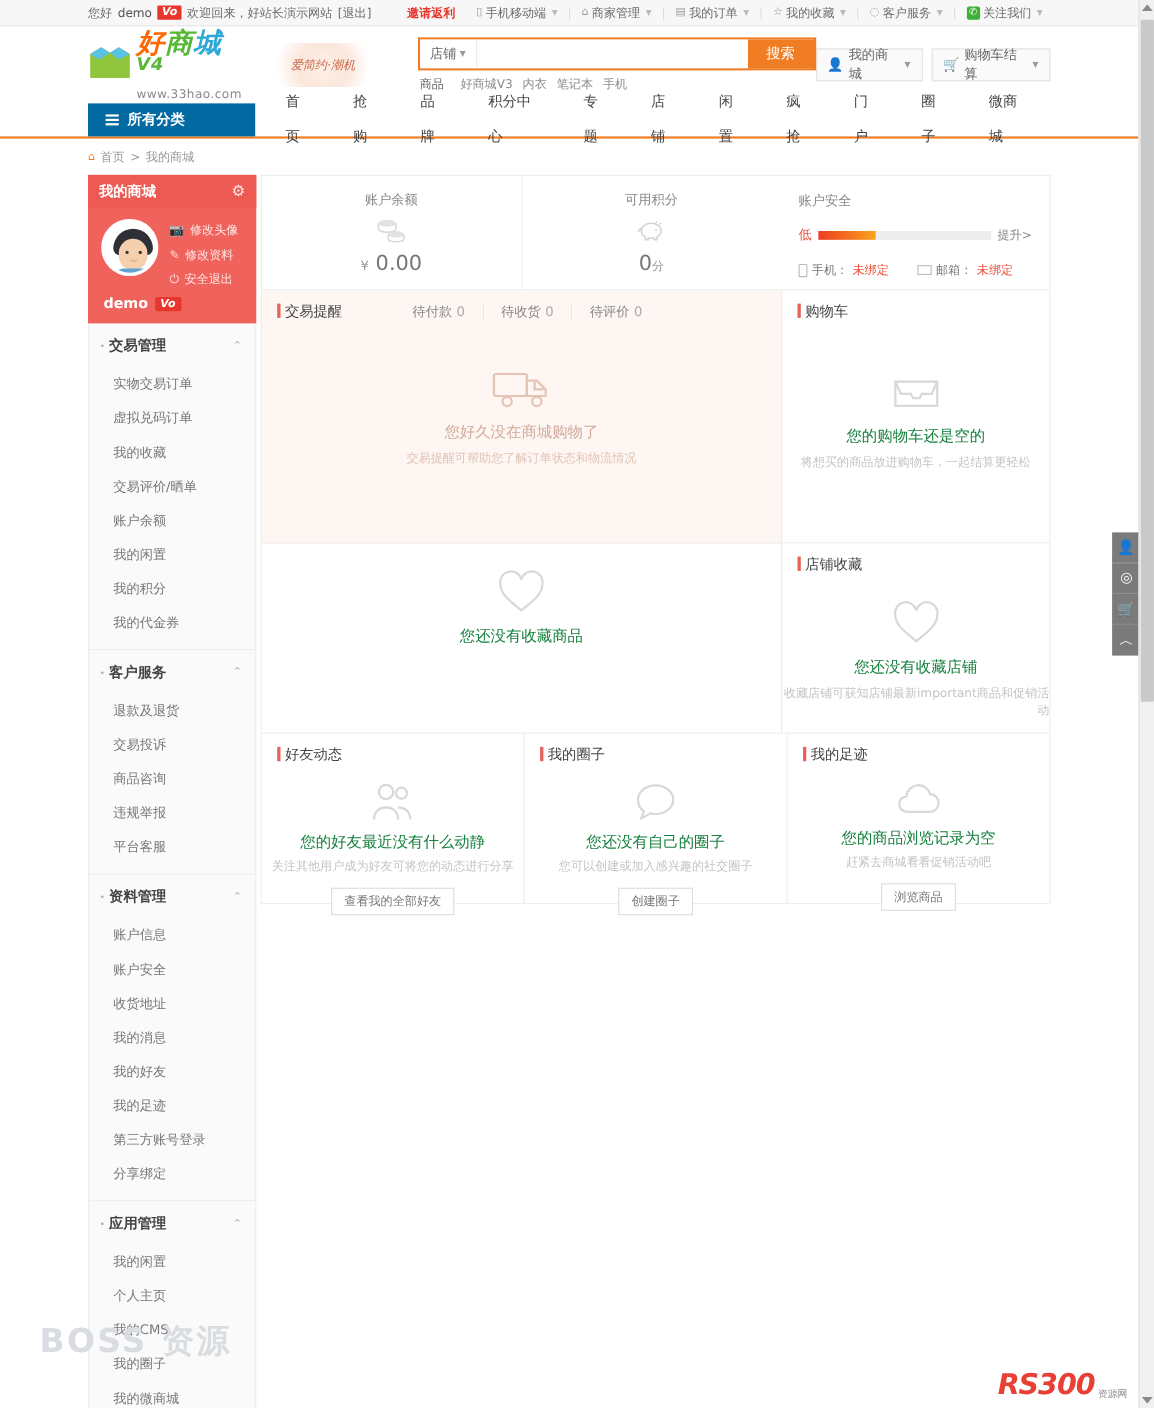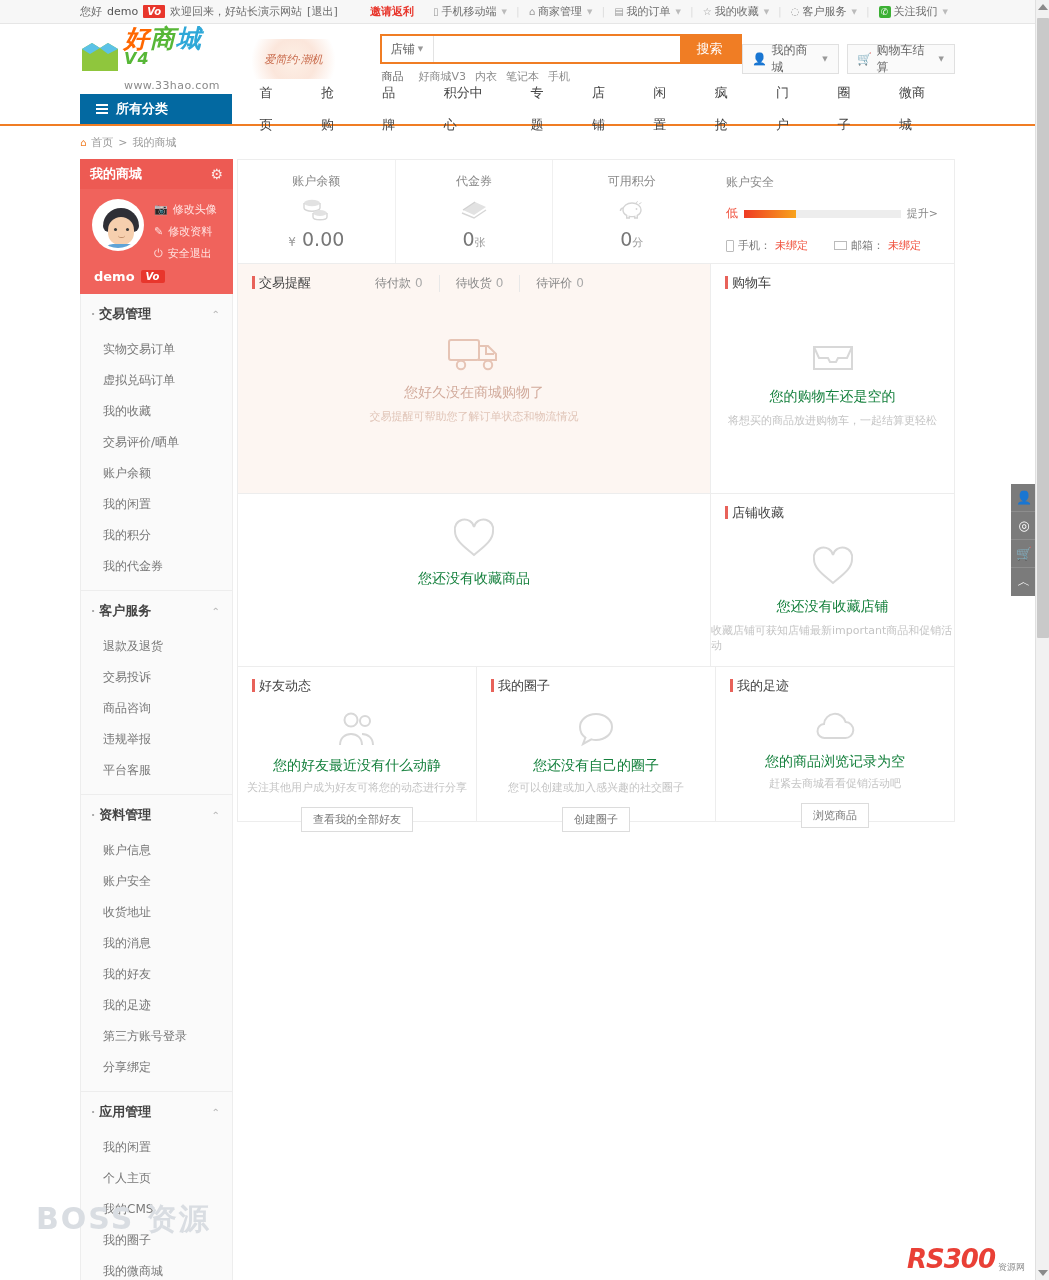--- a/index.html
+++ b/index.html
@@ -159,21 +159,21 @@
   .ph-title { font-size: 13px; font-weight: normal; color: #444; padding-left: 7px; position: relative; }
   .ph-title::before { content: ""; position: absolute; left: 0; top: 2px; width: 3px; height: 13px; background: #e8625a; }
   .ph-tabs { display: flex; align-items: center; margin-left: 48px; font-size: 12px; color: #888; }
   .ph-tab { padding: 0 16px; border-right: 1px solid #e8e8e8; }
   .ph-tab:last-child { border-right: 0; }
   .ph-tab .n { color: #aaa; margin-left: 4px; }
 
   .empty { display: flex; flex-direction: column; align-items: center; justify-content: center; gap: 7px; }
   .empty-ico { color: #d8d8d8; }
   .empty-t1 { font-size: 14px; color: #15803d; }
-  .empty-t2 { font-size: 11px; color: #c4c4c4; }
+  .empty-t2 { font-size: 11px; color: #c4c4c4; text-align: right; }
   .empty-btn {
     margin-top: 7px; border: 1px solid #dcdcdc; background: #fff; color: #777;
     font-size: 11px; padding: 4px 11px; font-family: inherit; cursor: pointer;
   }
   .row2 { display: flex; }
   .trade { flex: 1; background: #fdf6f2; border: 1px solid #ededed; border-top: 0; height: 230px; position: relative; }
   .trade .empty { padding-top: 40px; }
   .trade .empty-t1 { color: #d2ab9c; }
   .trade .empty-t2 { color: #e0c4b7; }
   .trade .empty-ico { color: #e6c4b5; }
@@ -510,33 +510,20 @@
               <path d="M3 7v5c0 1.8 3.6 3.2 8 3.2s8-1.4 8-3.2V7" stroke="#d6d6d6"></path>
               <ellipse cx="19" cy="17" rx="7" ry="3" fill="#e2e2e2" stroke="none"></ellipse>
               <path d="M12 17v4c0 1.6 3.1 2.8 7 2.8s7-1.2 7-2.8v-4" stroke="#d6d6d6"></path>
             </svg>
           </div>
           <div class="stat-val">
             <span class="cur">¥</span>
             <span>0.00</span>
           </div>
         </div>
-        <div class="stat">
-          <div class="stat-label">代金券</div>
-          <div class="stat-ico">
-            <svg width="30" height="22" viewBox="0 0 30 22">
-              <path d="M4 12 L16 4 L27 9 L15 17 Z" fill="#e2e2e2"></path>
-              <path d="M4 12 L16 4" stroke="#d0d0d0" stroke-width="1.2" fill="none"></path>
-              <path d="M3 15 L15 20 L27 12" stroke="#d6d6d6" stroke-width="1.4" fill="none"></path>
-            </svg>
-          </div>
-          <div class="stat-val">
-            <span>0</span><span class="unit">张</span>
-          </div>
-        </div>
         <div class="stat" style="border-right:0">
           <div class="stat-label">可用积分</div>
           <div class="stat-ico">
             <svg width="30" height="24" viewBox="0 0 30 24" fill="none" stroke="#d4d4d4" stroke-width="1.4">
               <path d="M6 13c0-4 4-7 9-7s9 3 9 7c0 2.4-1.5 4.3-3.7 5.4V21h-2.6v-1.6a14 14 0 0 1-5.4 0V21H9.7v-2.6C7.5 17.3 6 15.4 6 13z"></path>
               <path d="M6 11c-1.8.4-2.6 1.7-2.6 2.9"></path>
               <circle cx="19.5" cy="12" r=".9" fill="#d4d4d4" stroke="none"></circle>
               <path d="M19 6.4l1.6-2.2M22 7l2.4-1.4" stroke-width="1"></path>
             </svg>
           </div>

